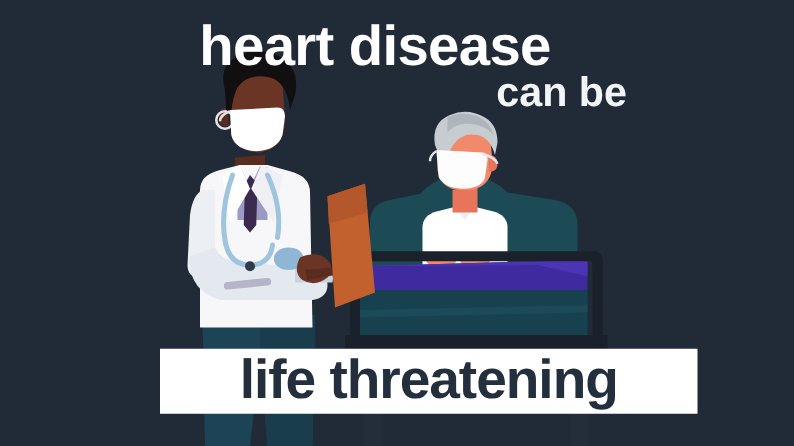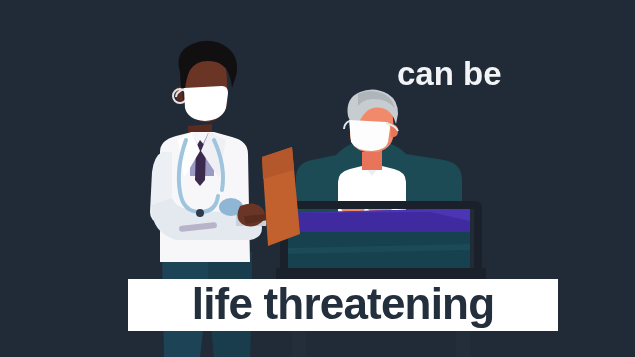--- a/index.html
+++ b/index.html
@@ -169,20 +169,21 @@
 
       <path d="M180 72 Q174 52 192 44 Q212 36 228 48 Q240 58 236 76 L232 88
                Q230 66 216 62 Q198 58 190 70 Q186 78 185 90 L181 88 Z" fill="#120f10"></path>
 
       <path d="M184 88 L222 86 Q228 86 228 93 L226 108 Q222 120 205 121
                Q188 120 185 108 Z" fill="#ffffff"></path>
       <path d="M184 89 Q176 92 176 97" stroke="#e3e6e9" stroke-width="2" fill="none"></path>
     </g>
   </svg>
 
+  <div class="headline-top">heart disease</div>
 
   <div class="headline-sub">can be</div>
 
   <div class="banner">
     <span class="banner-text">life threatening</span>
   </div>
 
 </div>
 
 </body></html>

